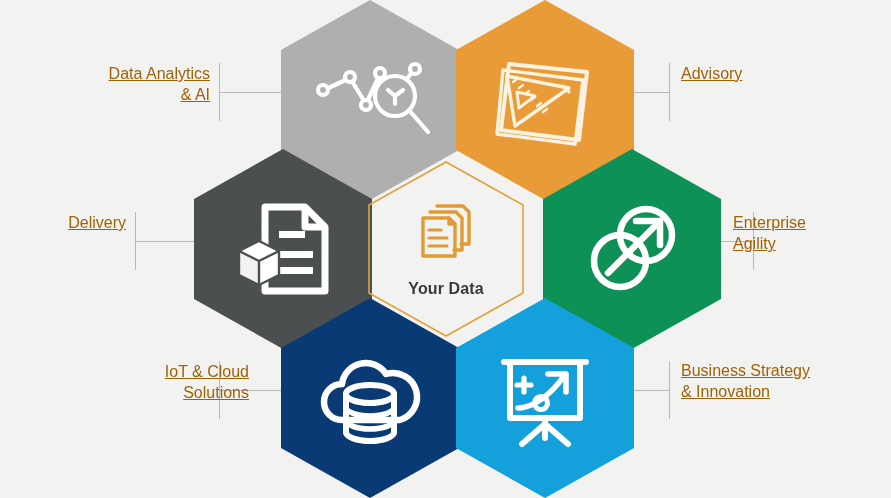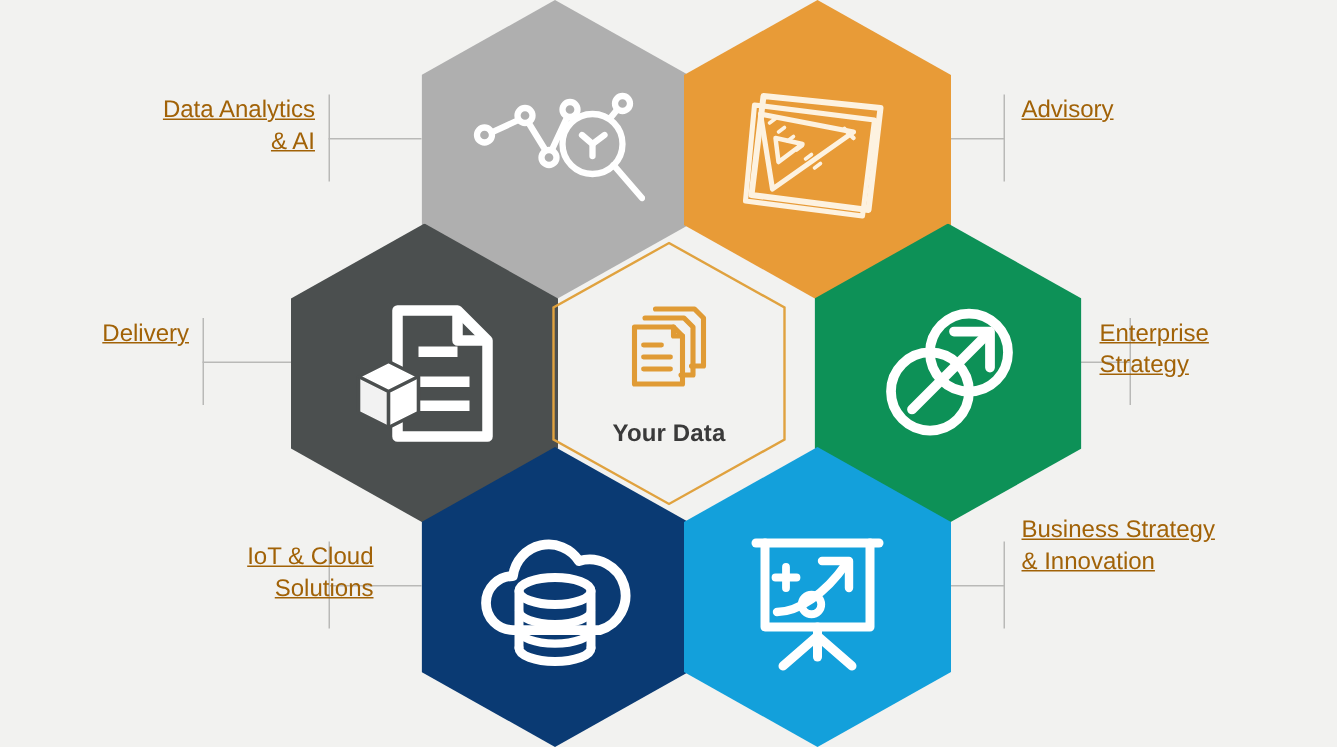--- a/index.html
+++ b/index.html
@@ -260,21 +260,21 @@
     <span class="ln">IoT &amp; Cloud</span>
     <span class="ln">Solutions</span>
   </div>
 
   <div class="label right" style="left:681px; top:63px;">
     <span class="ln">Advisory</span>
   </div>
 
   <div class="label right" style="left:733px; top:212px;">
     <span class="ln">Enterprise</span>
-    <span class="ln">Strategy</span>
-  </div>
-
-  <div class="label right" style="left:681px; top:343px;">
+    <span class="ln">Agility</span>
+  </div>
+
+  <div class="label right" style="left:681px; top:360px;">
     <span class="ln">Business Strategy</span>
     <span class="ln">&amp; Innovation</span>
   </div>
 
 </div>
 
 </body></html>

